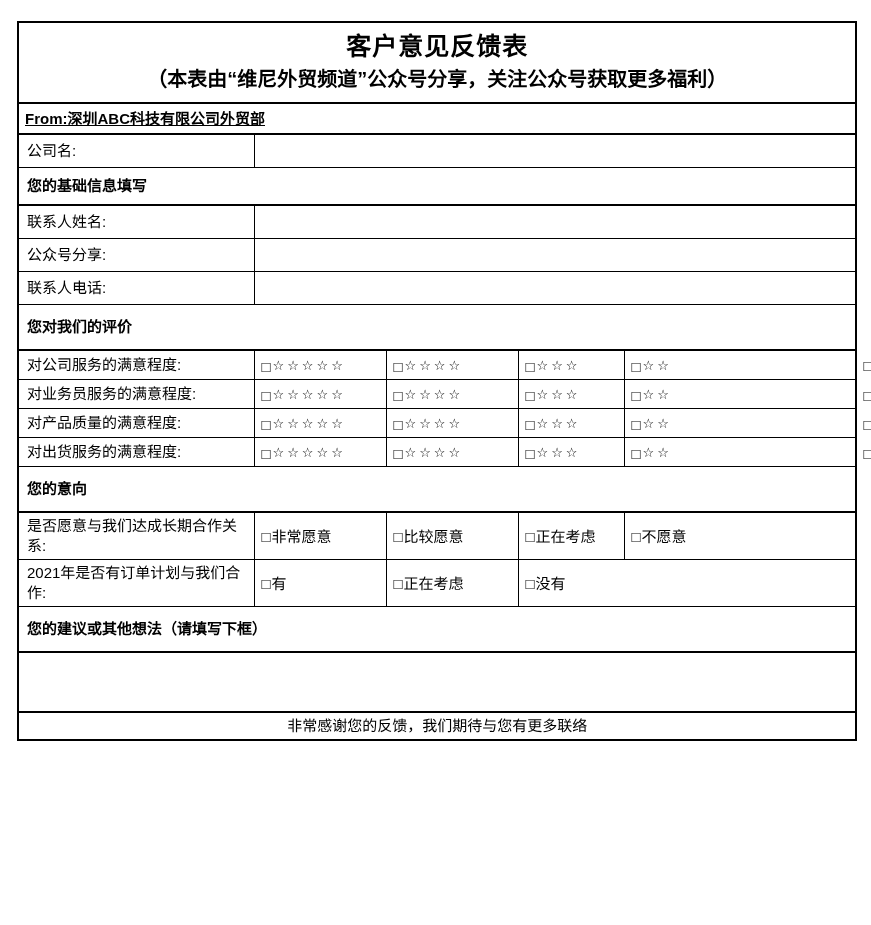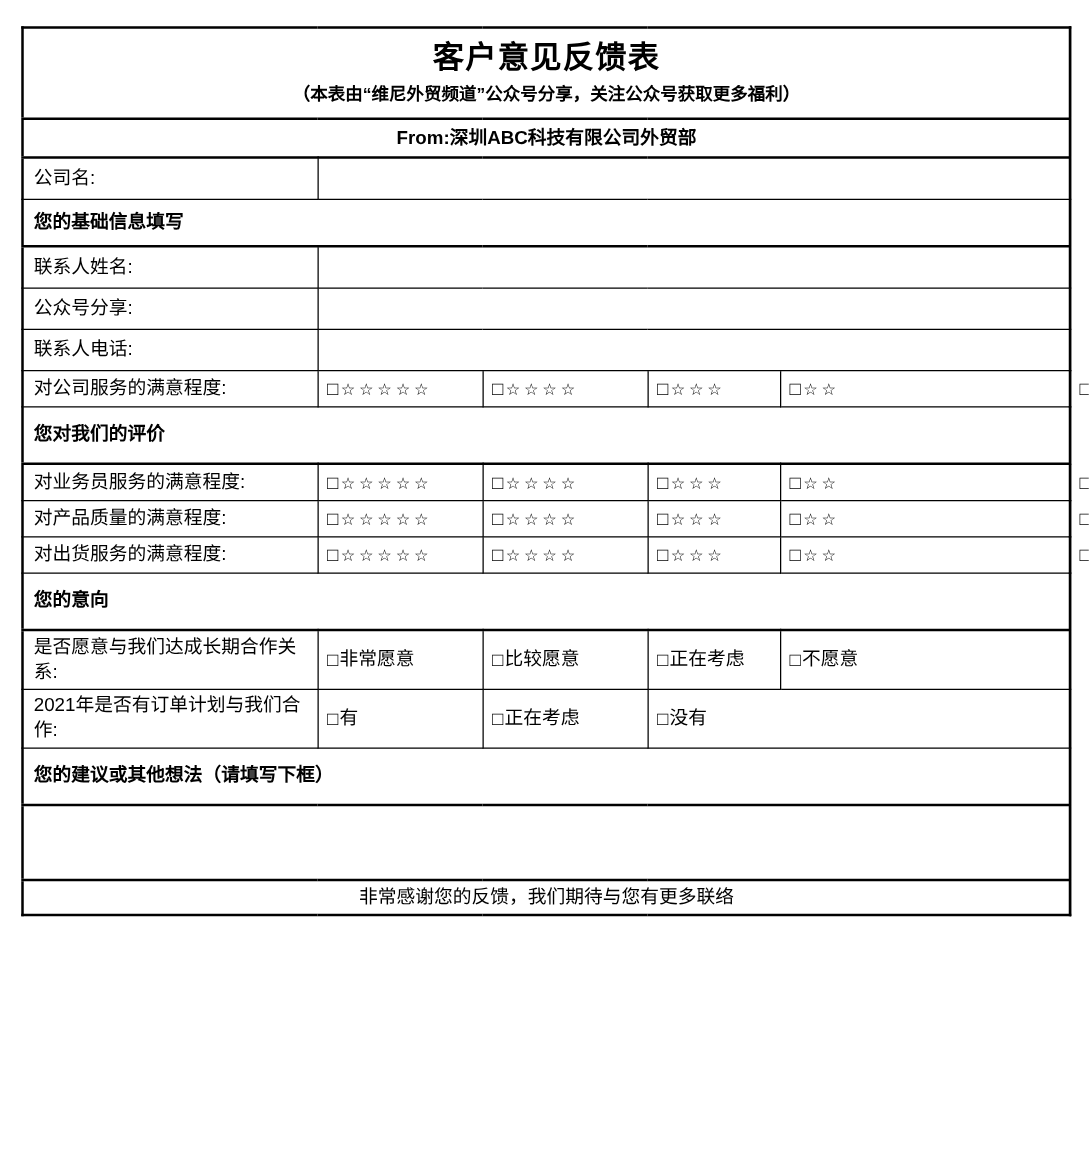--- a/index.html
+++ b/index.html
@@ -46,33 +46,33 @@
     padding: 8px 6px 10px 6px !important;
     border-bottom: 2px solid #000000 !important;
   }
   .title-main {
     font-size: 25px;
     font-weight: bold;
     letter-spacing: 1px;
     line-height: 1.25;
   }
   .title-sub {
-    font-size: 14px;
+    font-size: 20px;
     font-weight: bold;
     margin-top: 4px;
     line-height: 1.3;
   }
 
   
   .from-cell {
-    text-align: center;
     font-size: 15px;
     font-weight: bold;
     height: 29px;
     border-bottom: 2px solid #000000 !important;
+    text-decoration: underline;
   }
 
   
   .section-cell {
     font-weight: bold;
     font-size: 15px;
     height: 36px;
     padding-left: 8px !important;
     border-bottom: 2px solid #000000 !important;
   }
@@ -184,40 +184,40 @@
       <tr>
         <td class="label-cell">公众号分享:</td>
         <td class="value-cell" colspan="4"></td>
       </tr>
       <tr>
         <td class="label-cell">联系人电话:</td>
         <td class="value-cell" colspan="4"></td>
       </tr>
 
       <tr>
+        <td class="section-cell tall" colspan="5">您对我们的评价</td>
+      </tr>
+
+      <tr>
         <td class="rate-label">对公司服务的满意程度:</td>
         <td class="rate-cell">
           <span class="box">□</span><span class="stars">☆☆☆☆☆</span>
         </td>
         <td class="rate-cell">
           <span class="box">□</span><span class="stars">☆☆☆☆</span>
         </td>
         <td class="rate-cell">
           <span class="box">□</span><span class="stars">☆☆☆</span>
         </td>
         <td class="rate-cell">
           <span class="box">□</span><span class="stars">☆☆</span>
         </td>
         <td class="rate-cell">
           <span class="box">□</span>
         </td>
-      </tr>
-
-      <tr>
-        <td class="section-cell tall" colspan="5">您对我们的评价</td>
       </tr>
 
 
       <tr>
         <td class="rate-label">对业务员服务的满意程度:</td>
         <td class="rate-cell">
           <span class="box">□</span><span class="stars">☆☆☆☆☆</span>
         </td>
         <td class="rate-cell">
           <span class="box">□</span><span class="stars">☆☆☆☆</span>

